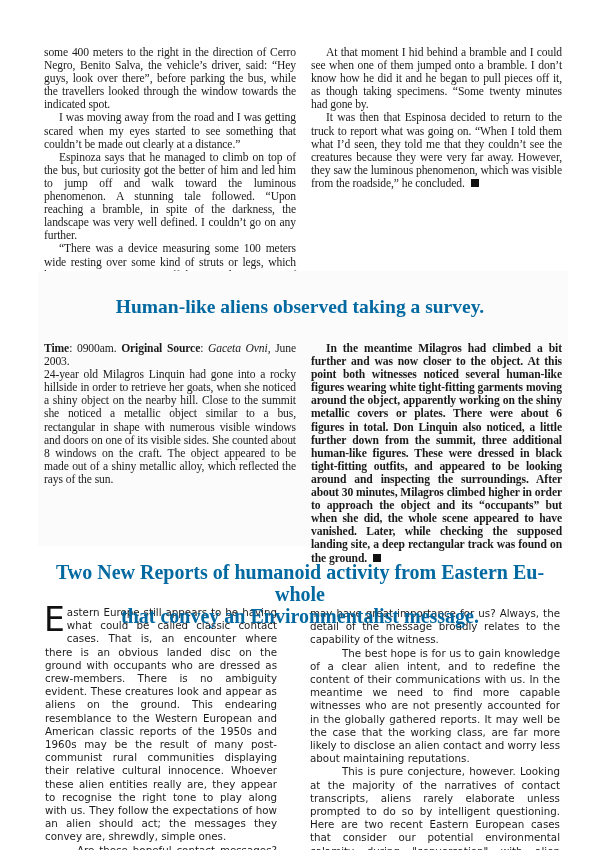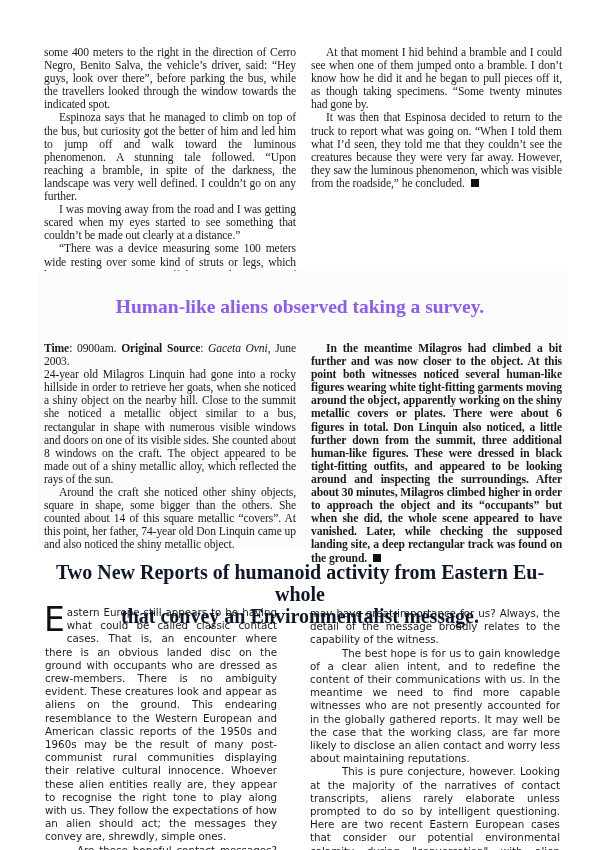--- a/index.html
+++ b/index.html
@@ -12,67 +12,66 @@
   .serif-col { font-size: 11.6px; line-height: 13.1px; letter-spacing: -0.1px; }
   .serif-col p { margin: 0; }
   .serif-col p.ind { text-indent: 15px; }
 
   .top-left { left: 44px; top: 30px; width: 252px; }
   .top-right { left: 311px; top: 30px; width: 251px; }
 
   .shade { position: absolute; left: 38px; top: 255px; width: 530px; height: 275px; background: #fbfbfb; }
 
   .headline1 { position: absolute; left: 30px; top: 280px; width: 540px; text-align: center;
-    font-family: "Liberation Serif", "DejaVu Serif", serif; font-weight: bold; font-size: 19.5px; line-height: 22px; color: #8b5cf6; }
+    font-family: "Liberation Serif", "DejaVu Serif", serif; font-weight: bold; font-size: 19.5px; line-height: 22px; color: #0369a1; }
 
   .mid-left { left: 44px; top: 326px; width: 252px; }
   .mid-right { left: 311px; top: 326px; width: 251px; font-weight: bold; }
   .mid-left b, .mid-right b { font-weight: bold; }
   .mid-left i { }
 
   .endmark { display: inline-block; width: 8px; height: 8px; background: #111; margin-left: 3px; vertical-align: -0px; }
 
   .headline2 { position: absolute; left: 30px; top: 545px; width: 540px; text-align: center;
-    font-family: "Liberation Serif", "DejaVu Serif", serif; font-weight: bold; font-size: 20px; line-height: 22px; color: #0f172a; }
+    font-family: "Liberation Serif", "DejaVu Serif", serif; font-weight: bold; font-size: 20px; line-height: 22px; color: #0369a1; }
   .headline2 .l3 { position: absolute; left: 0; top: 44px; width: 540px; text-align: center; }
 
   .casual-col { font-size: 10.3px; line-height: 13.2px; letter-spacing: 0px; color: #1a1a1a; }
   .casual-col p { margin: 0; }
   .casual-col p.ind { text-indent: 32px; }
   .bot-left { left: 45px; top: 590px; width: 232px; }
   .bot-right { left: 310px; top: 591px; width: 250px; }
 
   .dropcap { float: left; font-size: 33px; line-height: 26px; height: 26px; margin: 1px 2px 0 -1px;
     font-family: "DejaVu Sans", sans-serif; font-weight: normal; color: #111; }
 </style>
 </head>
 <body>
 
 <div class="page">
 
   <div class="col serif serif-col top-left">
     <p>some 400 meters to the right in the direction of Cerro Negro, Benito Salva, the vehicle’s driver, said: “Hey guys, look over there”, before parking the bus, while the travellers looked through the window  towards the indicated spot.</p>
+    <p class="ind">I was moving away from the road and I was getting scared when my eyes started to see something that couldn’t be made out clearly at a distance.”</p>
     <p class="ind">Espinoza says that he managed to climb on top of the bus, but curiosity got the better of him and led him to jump off and walk toward the luminous phenomenon. A stunning tale followed. “Upon reaching a bramble, in spite of the darkness, the landscape was very well defined. I couldn’t go on any further.</p>
-    <p class="ind">I was moving away from the road and I was getting scared when my eyes started to see something that couldn’t be made out clearly at a distance.”</p>
     <p class="ind">“There was a device measuring some 100 meters wide resting over some kind of struts or legs, which kept it some 10-12 meters off the ground. Some sort of hoses emerged</p>
   </div>
   <div class="col serif serif-col top-right">
     <p class="ind">At that moment I hid behind a bramble and I could see when one of them jumped onto a bramble. I don’t know how he did it and he began to pull pieces off it, as though taking specimens. “Some twenty minutes had gone by.</p>
     <p class="ind"><span>It was then that Espinosa decided to return to the truck to report what was going on. “When I told them what I’d seen, they told me that they couldn’t see the creatures because they were very far away. However, they saw the luminous phenomenon, which was visible from the roadside,” he concluded.</span> <span class="endmark"></span></p>
   </div>
 
   <div class="shade"></div>
   <div class="headline1">
     <div>Human-like aliens observed taking a survey.</div>
   </div>
 
   <div class="col serif serif-col mid-left">
     <p><b>Time</b><span>: 0900am.  </span><b>Original Source</b><span>: </span><i>Gaceta Ovni</i><span>, June 2003.</span></p>
     <p>24-year old Milagros Linquin had gone into a rocky hillside in order to retrieve her goats, when she noticed a shiny object on the nearby hill. Close to the summit she noticed a metallic object similar to a bus, rectangular in shape with numerous visible windows and doors on one of its visible sides. She counted about 8 windows on the craft. The object appeared to be made out of a shiny metallic alloy, which reflected the rays of the   sun.</p>
-    <p class="ind">Around the  craft  she noticed other shiny objects, square in shape, some bigger than the others.  She counted about 14 of this square metallic “covers”. At this point, her father, 74-year old Don Linquin came up and also noticed the shiny metallic object.</p>
   </div>
   <div class="col serif serif-col mid-right">
     <p class="ind"><span>In the meantime Milagros had climbed a bit further and was now closer to the object. At this point both witnesses noticed several human-like figures wearing white tight-fitting garments moving around the object, apparently working on the shiny metallic covers or plates. There were about 6 figures in total. Don Linquin also noticed, a little further down from the summit, three additional human-like figures.  These were dressed in black tight-fitting outfits, and appeared to be looking around and inspecting the surroundings. After about 30 minutes, Milagros climbed higher in order to approach the object and its “occupants” but when she did, the whole  scene appeared to have vanished. Later, while checking the supposed landing site, a deep rectangular track was found on the ground.</span> <span class="endmark"></span></p>
   </div>
 
   <div class="headline2">
     <div>Two New Reports of humanoid activity from Eastern Eu-</div>
     <div>whole</div>
   </div>
 

